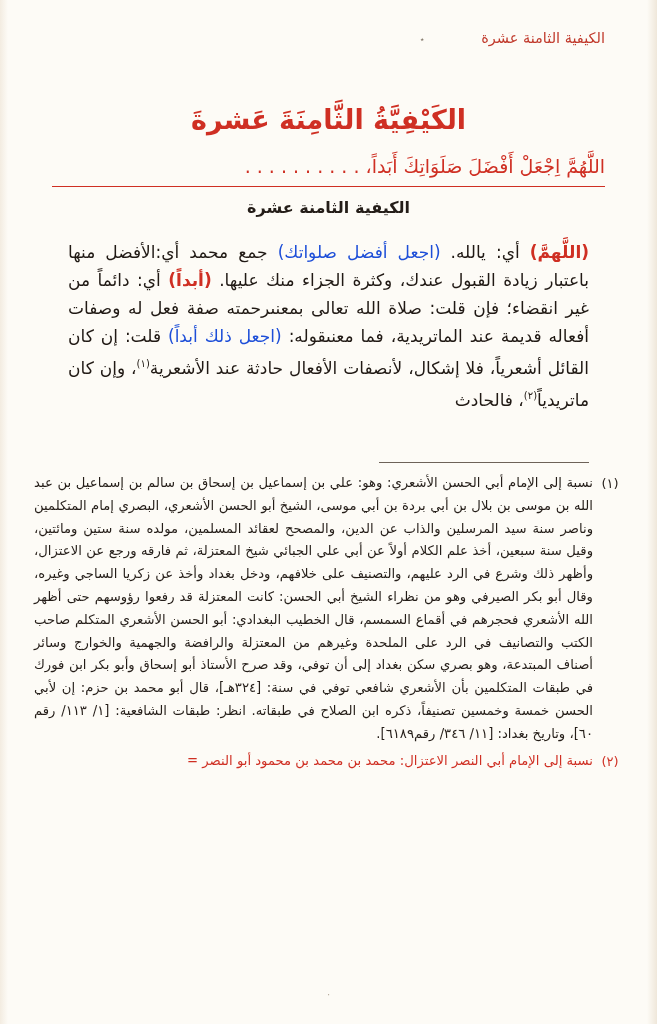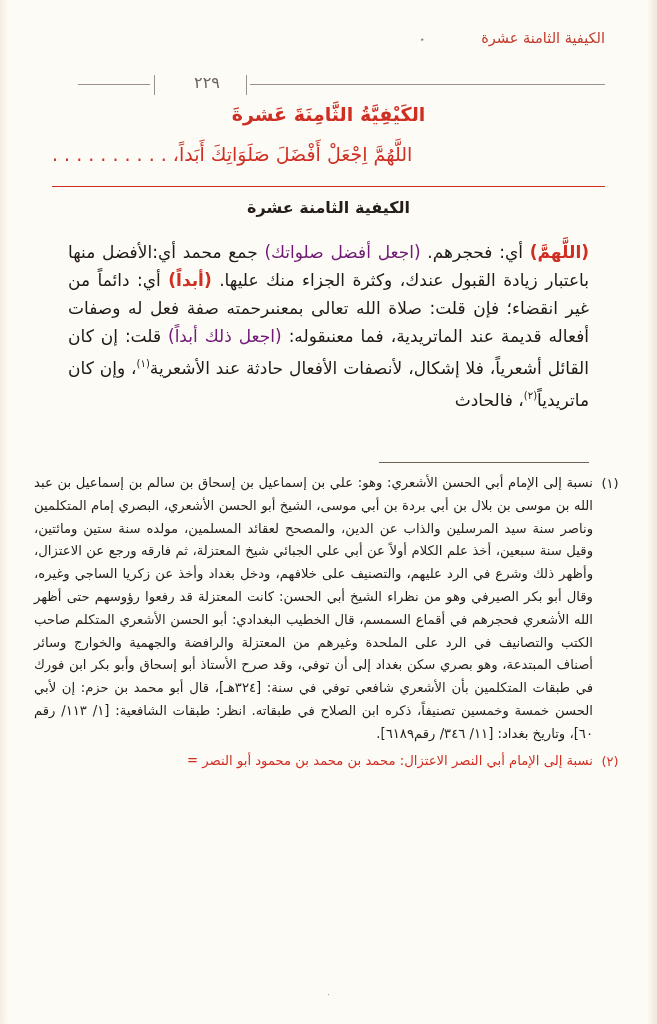--- a/index.html
+++ b/index.html
@@ -90,34 +90,34 @@
 
   
   .title-block {
     position: absolute;
     top: 100px;
     right: 52px;
     left: 52px;
     text-align: center;
   }
   .main-title {
-    font-size: 19px;
+    font-size: 27px;
     font-weight: bold;
     color: #cf2f23;
     line-height: 1.5;
     letter-spacing: 0.3px;
     text-align: center;
   }
   .sub-title {
     margin-top: 10px;
     font-size: 19px;
     color: #cf2f23;
     line-height: 1.6;
     letter-spacing: 0.3px;
-    text-align: left;
+    text-align: right;
     direction: rtl;
   }
 
   .title-rule {
     position: absolute;
     top: 186px;
     right: 52px;
     left: 52px;
     height: 1px;
     background: #cf2f23;
@@ -145,21 +145,21 @@
     font-size: 17px;
     line-height: 28px;
     color: #201914;
     text-align: justify;
     text-justify: inter-word;
   }
   .body-zone p {
     margin: 0;
     text-indent: 0;
   }
-  .red { color: #701a75; }
+  .red { color: #1d4ed8; }
   .red-b { color: #cf2f23; font-weight: bold; margin-top: 48px; }
   sup.fn {
     font-size: 10px;
     vertical-align: super;
     color: #201914;
   }
 
   
   .fn-rule {
     position: absolute;
@@ -234,41 +234,34 @@
 
 <div class="page">
 
   <div class="edge-right"></div>
   <div class="edge-left"></div>
 
   <div class="header-zone">
     <div class="running-head">الكيفية الثامنة عشرة</div>
     <div class="tiny-mark">٭</div>
 
-    <div class="rule-row">
-      <div class="rule-seg rule-long"></div>
-      <div class="rule-seg rule-short"></div>
-      <div class="tick tick-right"></div>
-      <div class="tick tick-left"></div>
-      <div class="folio">٢٢٩</div>
-    </div>
   </div>
 
   <div class="title-block">
     <div class="main-title">الكَيْفِيَّةُ الثَّامِنَةَ عَشرةَ</div>
     <div class="sub-title">اللَّهُمَّ اِجْعَلْ أَفْضَلَ صَلَوَاتِكَ أَبَداً، . . . . . . . . . .</div>
   </div>
 
   <div class="title-rule"></div>
 
   <div class="section-head">الكيفية الثامنة عشرة</div>
 
   <div class="body-zone">
     <p>
-      <span class="red-b">(اللَّهمَّ)</span><span> أي: فحجرهم. </span><span class="red">(اجعل أفضل صلواتك)</span><span> جمع محمد أي:</span><span>الأفضل منها باعتبار زيادة القبول عندك، وكثرة الجزاء منك عليها.</span>
+      <span class="red-b">(اللَّهمَّ)</span><span> أي: يالله. </span><span class="red">(اجعل أفضل صلواتك)</span><span> جمع محمد أي:</span><span>الأفضل منها باعتبار زيادة القبول عندك، وكثرة الجزاء منك عليها.</span>
       <span class="red-b">(أبداً)</span><span> أي: دائماً من غير انقضاء؛ فإن قلت: صلاة الله تعالى بمعنى</span><span>رحمته صفة فعل له وصفات أفعاله قديمة عند الماتريدية، فما معنى</span><span>قوله: </span><span class="red">(اجعل ذلك أبداً)</span><span> قلت: إن كان القائل أشعرياً، فلا إشكال، لأن</span><span>صفات الأفعال حادثة عند الأشعرية</span><sup class="fn">(١)</sup><span>، وإن كان ماتريدياً</span><sup class="fn">(٢)</sup><span>، فالحادث</span>
     </p>
   </div>
 
   <div class="fn-rule"></div>
 
   <div class="footnotes">
 
     <div class="fn-item fn-1">
       <div class="fn-num">(١)</div>

